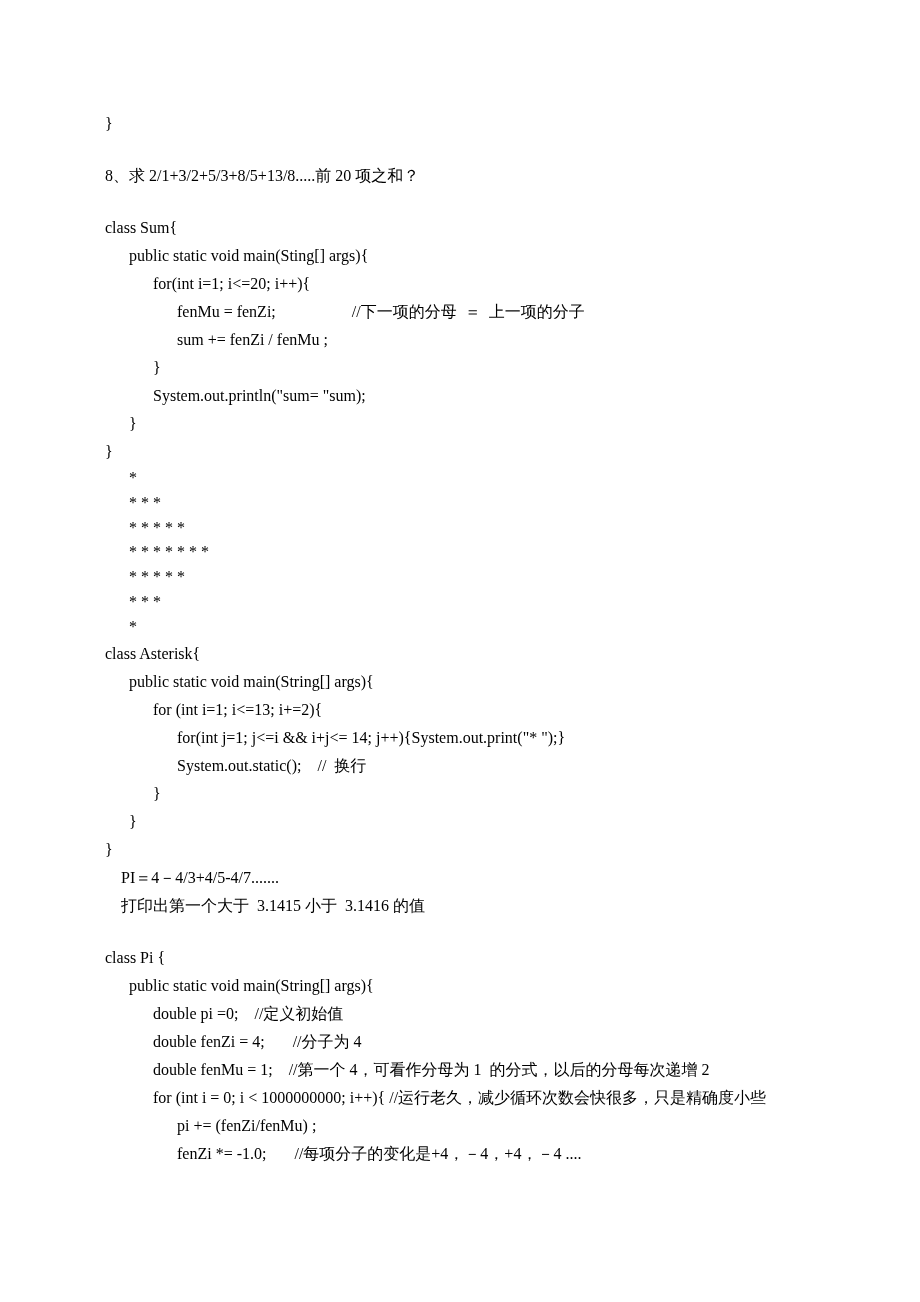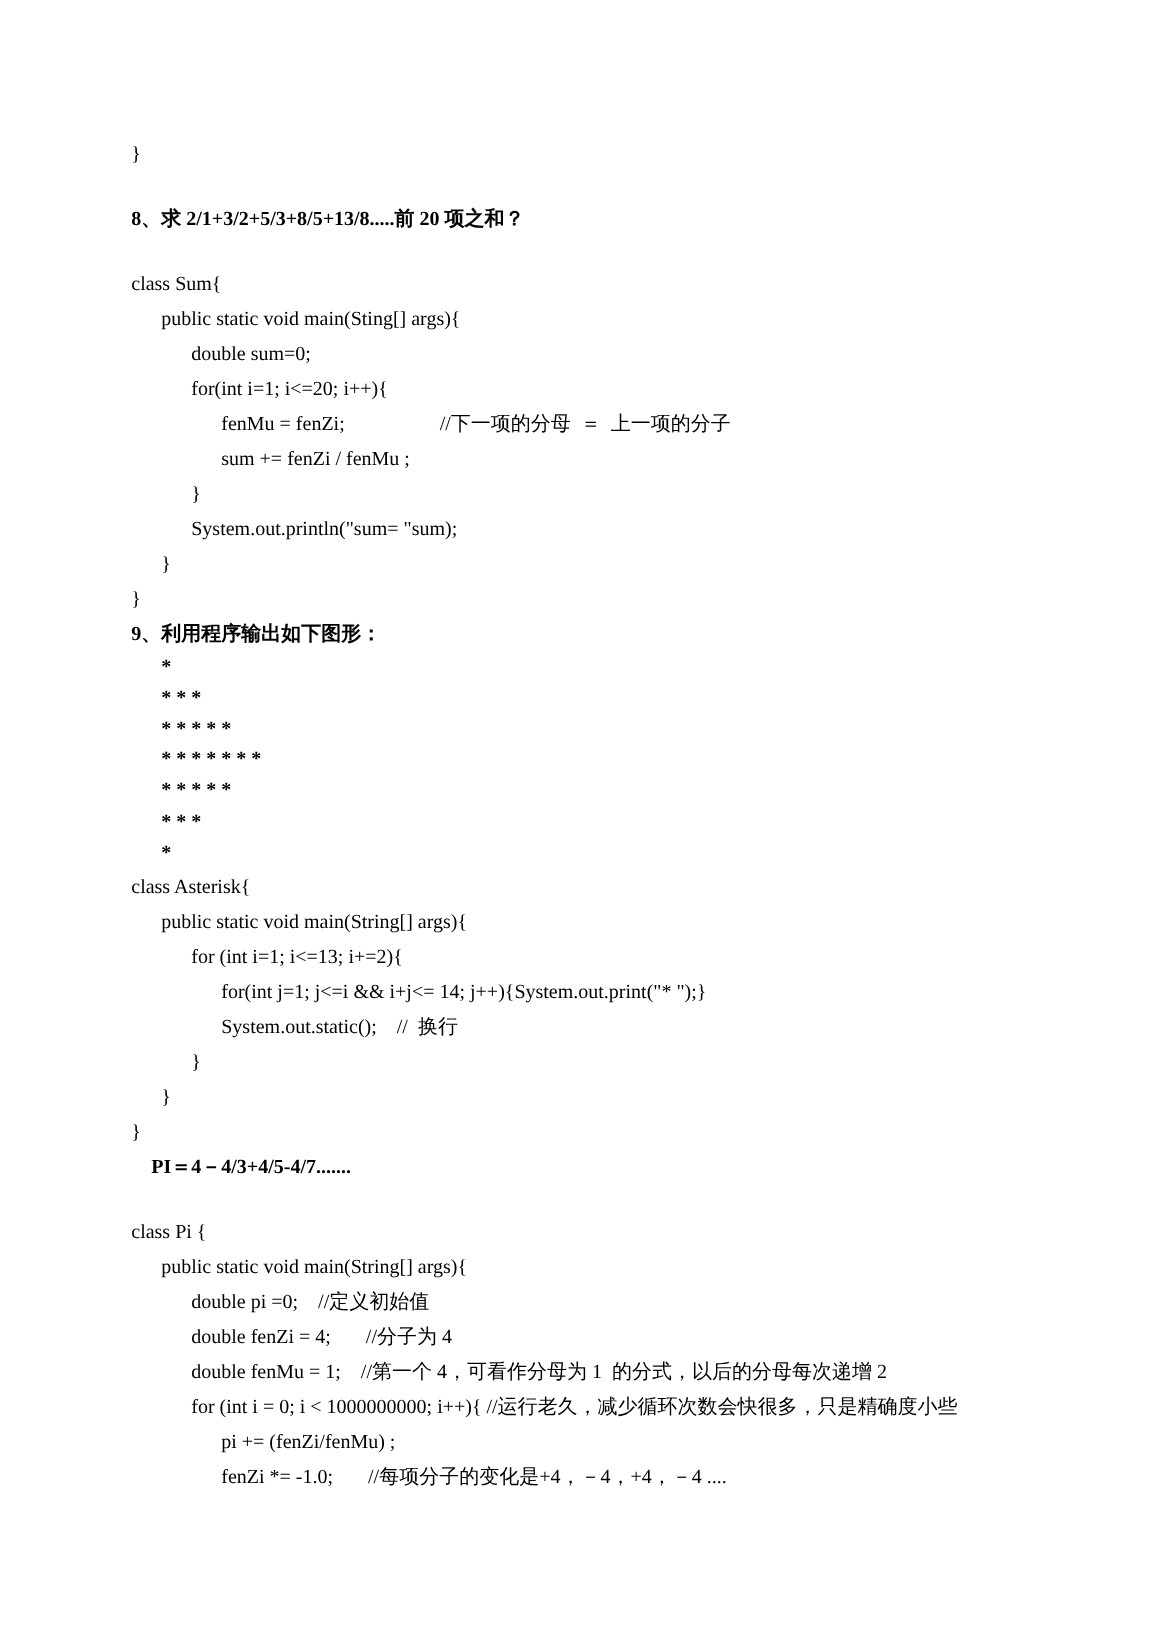--- a/index.html
+++ b/index.html
@@ -16,64 +16,63 @@
     min-height: 1302px;
     box-sizing: border-box;
     padding: 110px 105px 90px 105px;
     background: #ffffff;
   }
   .line {
     white-space: pre;
     font-family: "Times New Roman", "SimSun", serif;
   }
   .bold {
-    font-weight: bold;
+    font-weight: normal;
   }
   .spacer {
     height: 24px;
   }
   .tight {
     line-height: 1.55;
   }
 </style>
 </head>
 <body>
 
 <div class="page" id="page-container">
     <div class="line">}</div>
     <div class="spacer"></div>
     <div class="line bold">8、求 2/1+3/2+5/3+8/5+13/8.....前 20 项之和？</div>
     <div class="spacer"></div>
     <div class="line">class Sum{</div>
     <div class="line">      public static void main(Sting[] args){</div>
-    <div class="line">            double sum=0;</div>
     <div class="line">            for(int i=1; i&lt;=20; i++){</div>
     <div class="line">                  fenMu = fenZi;                   //下一项的分母  ＝  上一项的分子</div>
     <div class="line">                  sum += fenZi / fenMu ;</div>
     <div class="line">            }</div>
     <div class="line">            System.out.println("sum= "sum);</div>
     <div class="line">      }</div>
     <div class="line">}</div>
-    <div class="line bold">9、利用程序输出如下图形：</div>
     <div class="line bold tight">      *</div>
     <div class="line bold tight">      * * *</div>
     <div class="line bold tight">      * * * * *</div>
     <div class="line bold tight">      * * * * * * *</div>
     <div class="line bold tight">      * * * * *</div>
     <div class="line bold tight">      * * *</div>
     <div class="line bold tight">      *</div>
     <div class="line">class Asterisk{</div>
     <div class="line">      public static void main(String[] args){</div>
     <div class="line">            for (int i=1; i&lt;=13; i+=2){</div>
     <div class="line">                  for(int j=1; j&lt;=i &amp;&amp; i+j&lt;= 14; j++){System.out.print("* ");}</div>
     <div class="line">                  System.out.static();    //  换行</div>
     <div class="line">            }</div>
     <div class="line">      }</div>
     <div class="line">}</div>
     <div class="line bold">    PI＝4－4/3+4/5-4/7.......</div>
+    <div class="line bold">    打印出第一个大于  3.1415 小于  3.1416 的值</div>
     <div class="spacer"></div>
     <div class="line">class Pi {</div>
     <div class="line">      public static void main(String[] args){</div>
     <div class="line">            double pi =0;    //定义初始值</div>
     <div class="line">            double fenZi = 4;       //分子为 4</div>
     <div class="line">            double fenMu = 1;    //第一个 4，可看作分母为 1  的分式，以后的分母每次递增 2</div>
     <div class="line">            for (int i = 0; i &lt; 1000000000; i++){ //运行老久，减少循环次数会快很多，只是精确度小些</div>
     <div class="line">                  pi += (fenZi/fenMu) ;</div>
     <div class="line">                  fenZi *= -1.0;       //每项分子的变化是+4，－4，+4，－4 ....</div>
   </div>

